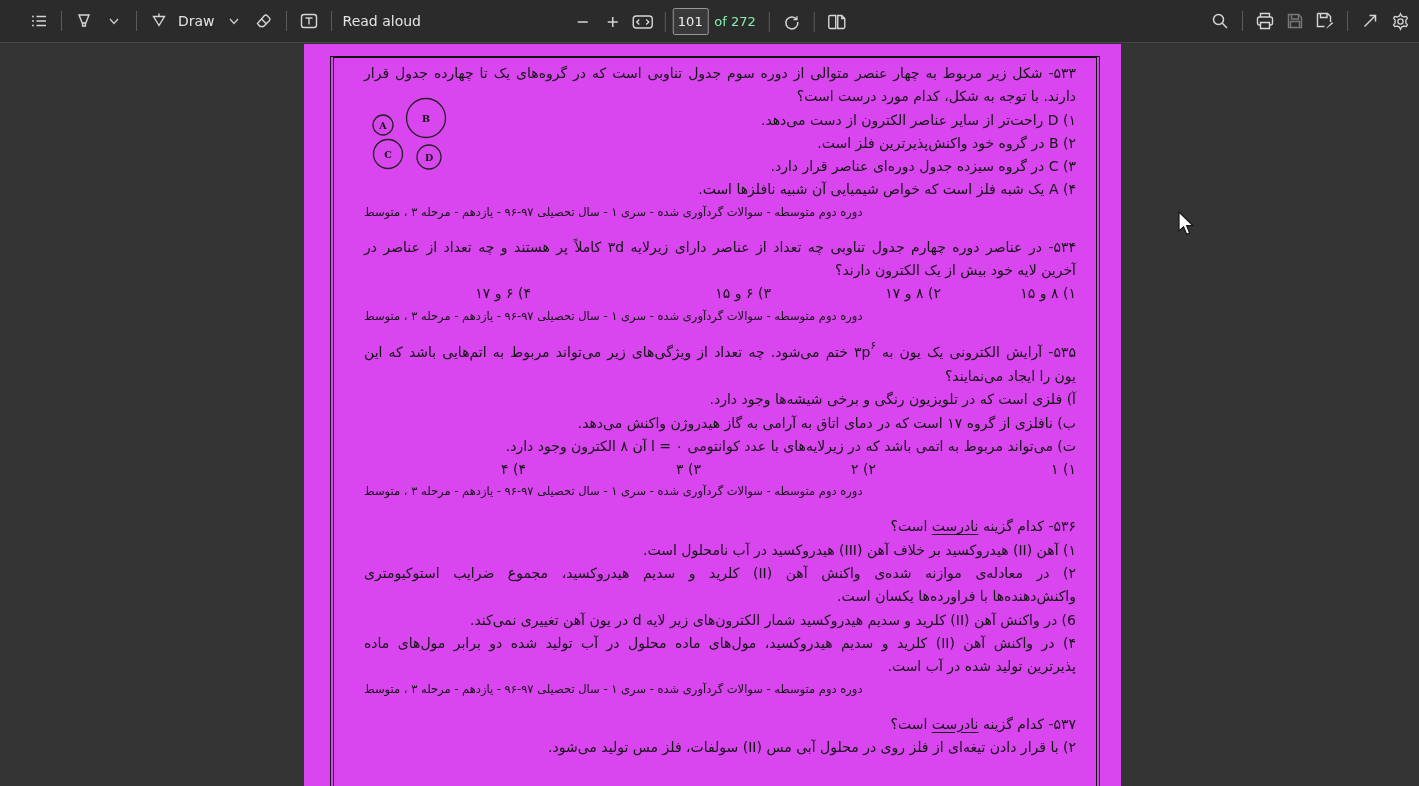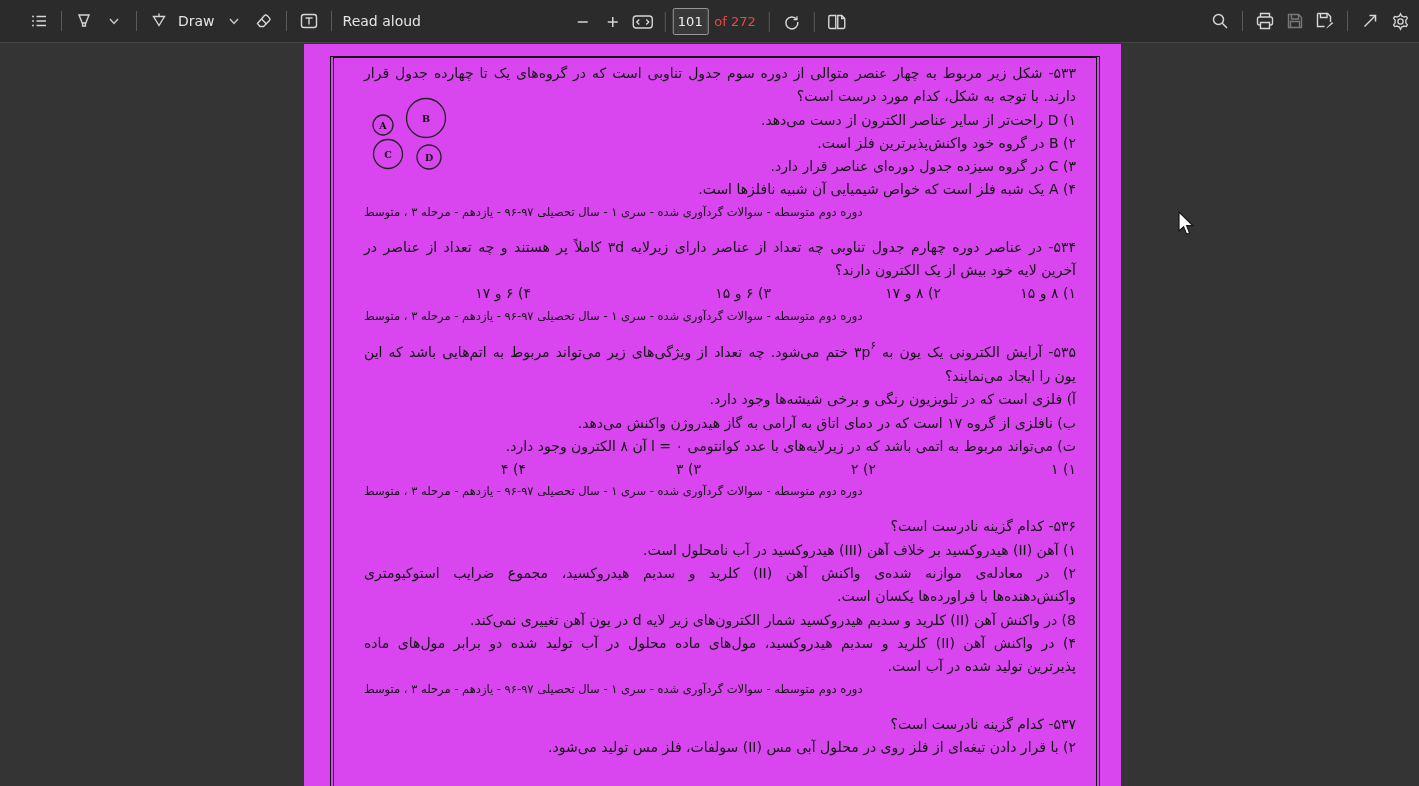--- a/index.html
+++ b/index.html
@@ -21,21 +21,21 @@
     position:absolute; left:50%; top:0; height:43px; transform:translateX(-50%);
     display:flex; align-items:center;
   }
   .tb-right { margin-left:auto; display:flex; align-items:center; padding-right:4px; }
   .tb-btn {
     height:32px; min-width:30px; padding:0 4px; border-radius:4px;
     display:flex; align-items:center; justify-content:center; cursor:default;
   }
   .tb-divider { width:1px; height:20px; background:#5a5a5a; margin:0 7px; flex:none; }
   .tb-label { font-size:14px; color:#e4e4e4; white-space:nowrap; padding:0 4px; }
-  .tb-small { font-size:13px; color:#ef4444; white-space:nowrap; padding:0 6px; }
+  .tb-small { font-size:13px; color:#86efac; white-space:nowrap; padding:0 6px; }
   .page-input {
     width:36px; height:27px; background:#393939; border:1px solid #979797;
     border-radius:2px; color:#f0f0f0; text-align:center; font-size:13px;
     font-family:"DejaVu Sans", sans-serif; outline:none;
   }
   .icon svg { display:block; }
   .dim { opacity:0.45; }
 
   
   .pdf-page {
@@ -53,21 +53,21 @@
   }
   .qline { text-align:right; white-space:nowrap; }
   .qline.just { white-space:normal; text-align:justify; text-align-last:justify; }
   .cite {
     direction:rtl; text-align:left; font-size:11.5px; font-weight:normal;
     line-height:14px; margin:3px 0 17px 0; white-space:nowrap;
   }
   .opts-row { display:flex; direction:rtl; }
   .opts-row .opt { text-align:right; white-space:nowrap; flex:none; }
   .opts-row .opt:last-child { flex:1; }
-  .u-word { text-underline-offset:3px;margin-top:21px; }
+  .u-word { text-decoration:underline; text-underline-offset:3px;margin-top:21px; }
   .formula { direction:ltr; unicode-bidi:isolate; display:inline-block; }
   .formula .sup { font-size:10px; position:relative; top:-8px; }
   .q535-first { margin-top:18px; }
 
   
   .diagram { position:absolute; left:20px; top:36px; }
   .diagram text {
     font-family:"DejaVu Serif", serif; font-weight:bold; font-size:9.5px;
     fill:#111;
   }
@@ -271,21 +271,21 @@
         <span class="opt">۴) ۴</span>
       </div>
     </div>
     <div class="cite">دوره دوم متوسطه - سوالات گردآوری شده - سری ۱ - سال تحصیلی ۹۷-۹۶ - یازدهم - مرحله ۳ ، متوسط</div>
 
     <div>
       <div class="qline"><span>۵۳۶- کدام گزینه </span><span class="u-word">نادرست</span><span> است؟</span></div>
       <div class="qline">۱) آهن (II) هیدروکسید بر خلاف آهن (III) هیدروکسید در آب نامحلول است.</div>
       <div class="qline just">۲) در معادله‌ی موازنه شده‌ی واکنش آهن (II) کلرید و سدیم هیدروکسید، مجموع ضرایب استوکیومتری</div>
       <div class="qline">واکنش‌دهنده‌ها با فراورده‌ها یکسان است.</div>
-      <div class="qline">8) در واکنش آهن (II) کلرید و سدیم هیدروکسید شمار الکترون‌های زیر لایه d در یون آهن تغییری نمی‌کند.</div>
+      <div class="qline">6) در واکنش آهن (II) کلرید و سدیم هیدروکسید شمار الکترون‌های زیر لایه d در یون آهن تغییری نمی‌کند.</div>
       <div class="qline just">۴) در واکنش آهن (II) کلرید و سدیم هیدروکسید، مول‌های ماده محلول در آب تولید شده دو برابر مول‌های ماده</div>
       <div class="qline">پذیرترین تولید شده در آب است.</div>
     </div>
     <div class="cite">دوره دوم متوسطه - سوالات گردآوری شده - سری ۱ - سال تحصیلی ۹۷-۹۶ - یازدهم - مرحله ۳ ، متوسط</div>
 
     <div>
       <div class="qline"><span>۵۳۷- کدام گزینه </span><span class="u-word">نادرست</span><span> است؟</span></div>
       <div class="qline">۲) با قرار دادن تیغه‌ای از فلز روی در محلول آبی مس (II) سولفات، فلز مس تولید می‌شود.</div>
     </div>
 

